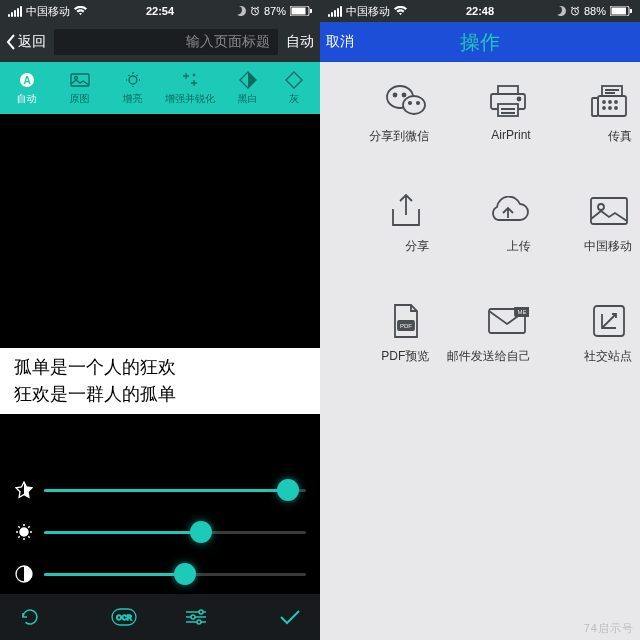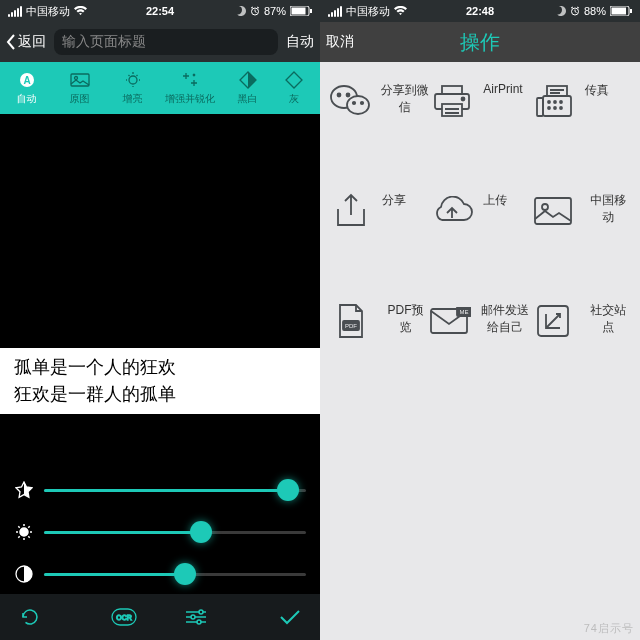--- a/index.html
+++ b/index.html
@@ -2,42 +2,42 @@
 <html><head>
 <meta charset="utf-8">
 <style>
 *{margin:0;padding:0;box-sizing:border-box;font-family:-apple-system,"PingFang SC",sans-serif}
 body{width:640px;height:640px;display:flex;background:#000;position:relative}
 .screen{width:320px;height:640px;display:flex;flex-direction:column;position:relative}
 .status{height:22px;background:#2a2f31;color:#fff;font-size:11px;display:flex;align-items:center;padding:0 8px;justify-content:space-between}
 .status .left,.status .right{display:flex;align-items:center;gap:4px}
 .status .center{position:absolute;left:50%;transform:translateX(-50%);font-weight:600}
 .navbar{height:40px;background:#2a2f31;display:flex;align-items:center;padding:0 6px;color:#fff;font-size:14px}
-.navbar.teal{background:#404040}
+.navbar.teal{background:#1d4ed8}
 .back{display:flex;align-items:center;gap:2px}
-.title-input{flex:1;text-align:left;background:#1a1e20;color:#888;font-size:14px;padding:4px 8px;margin:0 8px;border-radius:8px}
+.title-input{flex:1;text-align:right;background:#1a1e20;color:#888;font-size:14px;padding:4px 8px;margin:0 8px;border-radius:2px}
 .navbar .cancel{color:#fff}
 .navbar .op-title{flex:1;text-align:center;color:#1dc9b7;font-size:20px;font-weight:500}
 .tabbar{height:52px;background:#1dc9b7;display:flex;overflow:hidden}
 .tab{flex:0 0 53px;display:flex;flex-direction:column;align-items:center;justify-content:center;gap:3px;color:#0a6b5f;font-size:10px}
 .tab.active{color:#fff}
 .tab .ico{width:20px;height:18px;display:flex;align-items:center;justify-content:center}
 .canvas{flex:1;background:#000;display:flex;flex-direction:column;position:relative}
 .black-top{flex:1;background:#000}
 .white-strip{background:#fff;padding:6px 14px;font-family:"STKaiti","Kaiti SC",cursive;font-size:18px;line-height:1.5;color:#000}
 .sliders{padding:18px 14px 10px;display:flex;flex-direction:column;gap:22px;background:#000}
 .slider-row{display:flex;align-items:center;gap:10px}
 .slider-ico{width:20px;height:20px;display:flex;align-items:center;justify-content:center;color:#fff}
 .slider-track{flex:1;height:3px;background:#3a3a3a;position:relative;border-radius:2px}
 .slider-fill{position:absolute;left:0;top:0;bottom:0;background:#1dc9b7;border-radius:2px}
 .slider-thumb{position:absolute;top:50%;transform:translate(-50%,-50%);width:22px;height:22px;background:#1dc9b7;border-radius:50%;box-shadow:0 0 8px rgba(29,201,183,.6)}
 .bottom-tools{height:46px;background:#171b1d;display:flex;align-items:center;padding:0 14px;color:#1dc9b7;justify-content:space-between}
 .bottom-tools .tool{width:32px;height:32px;display:flex;align-items:center;justify-content:center}
 .grid{flex:1;background:#e8e8ea;padding:20px 8px;display:grid;grid-template-columns:repeat(3,1fr);grid-auto-rows:110px;gap:0;align-content:start}
-.grid-item{display:flex;flex-direction:row;align-items:flex-start;gap:8px}
+.grid-item{display:flex;flex-direction:column;align-items:flex-end;gap:8px}
 .grid-ico{width:46px;height:38px;display:flex;align-items:center;justify-content:center;color:#4a4e52}
 .grid-label{font-size:12px;color:#333;text-align:center}
 .watermark{position:absolute;bottom:4px;right:6px;font-size:11px;color:rgba(170,170,170,.7);z-index:10;letter-spacing:1px}
 svg{display:block}
 .signal{display:flex;gap:1px;align-items:flex-end}
 .signal i{width:2px;background:#fff;border-radius:1px}
 </style>
 </head>
 <body>
 

